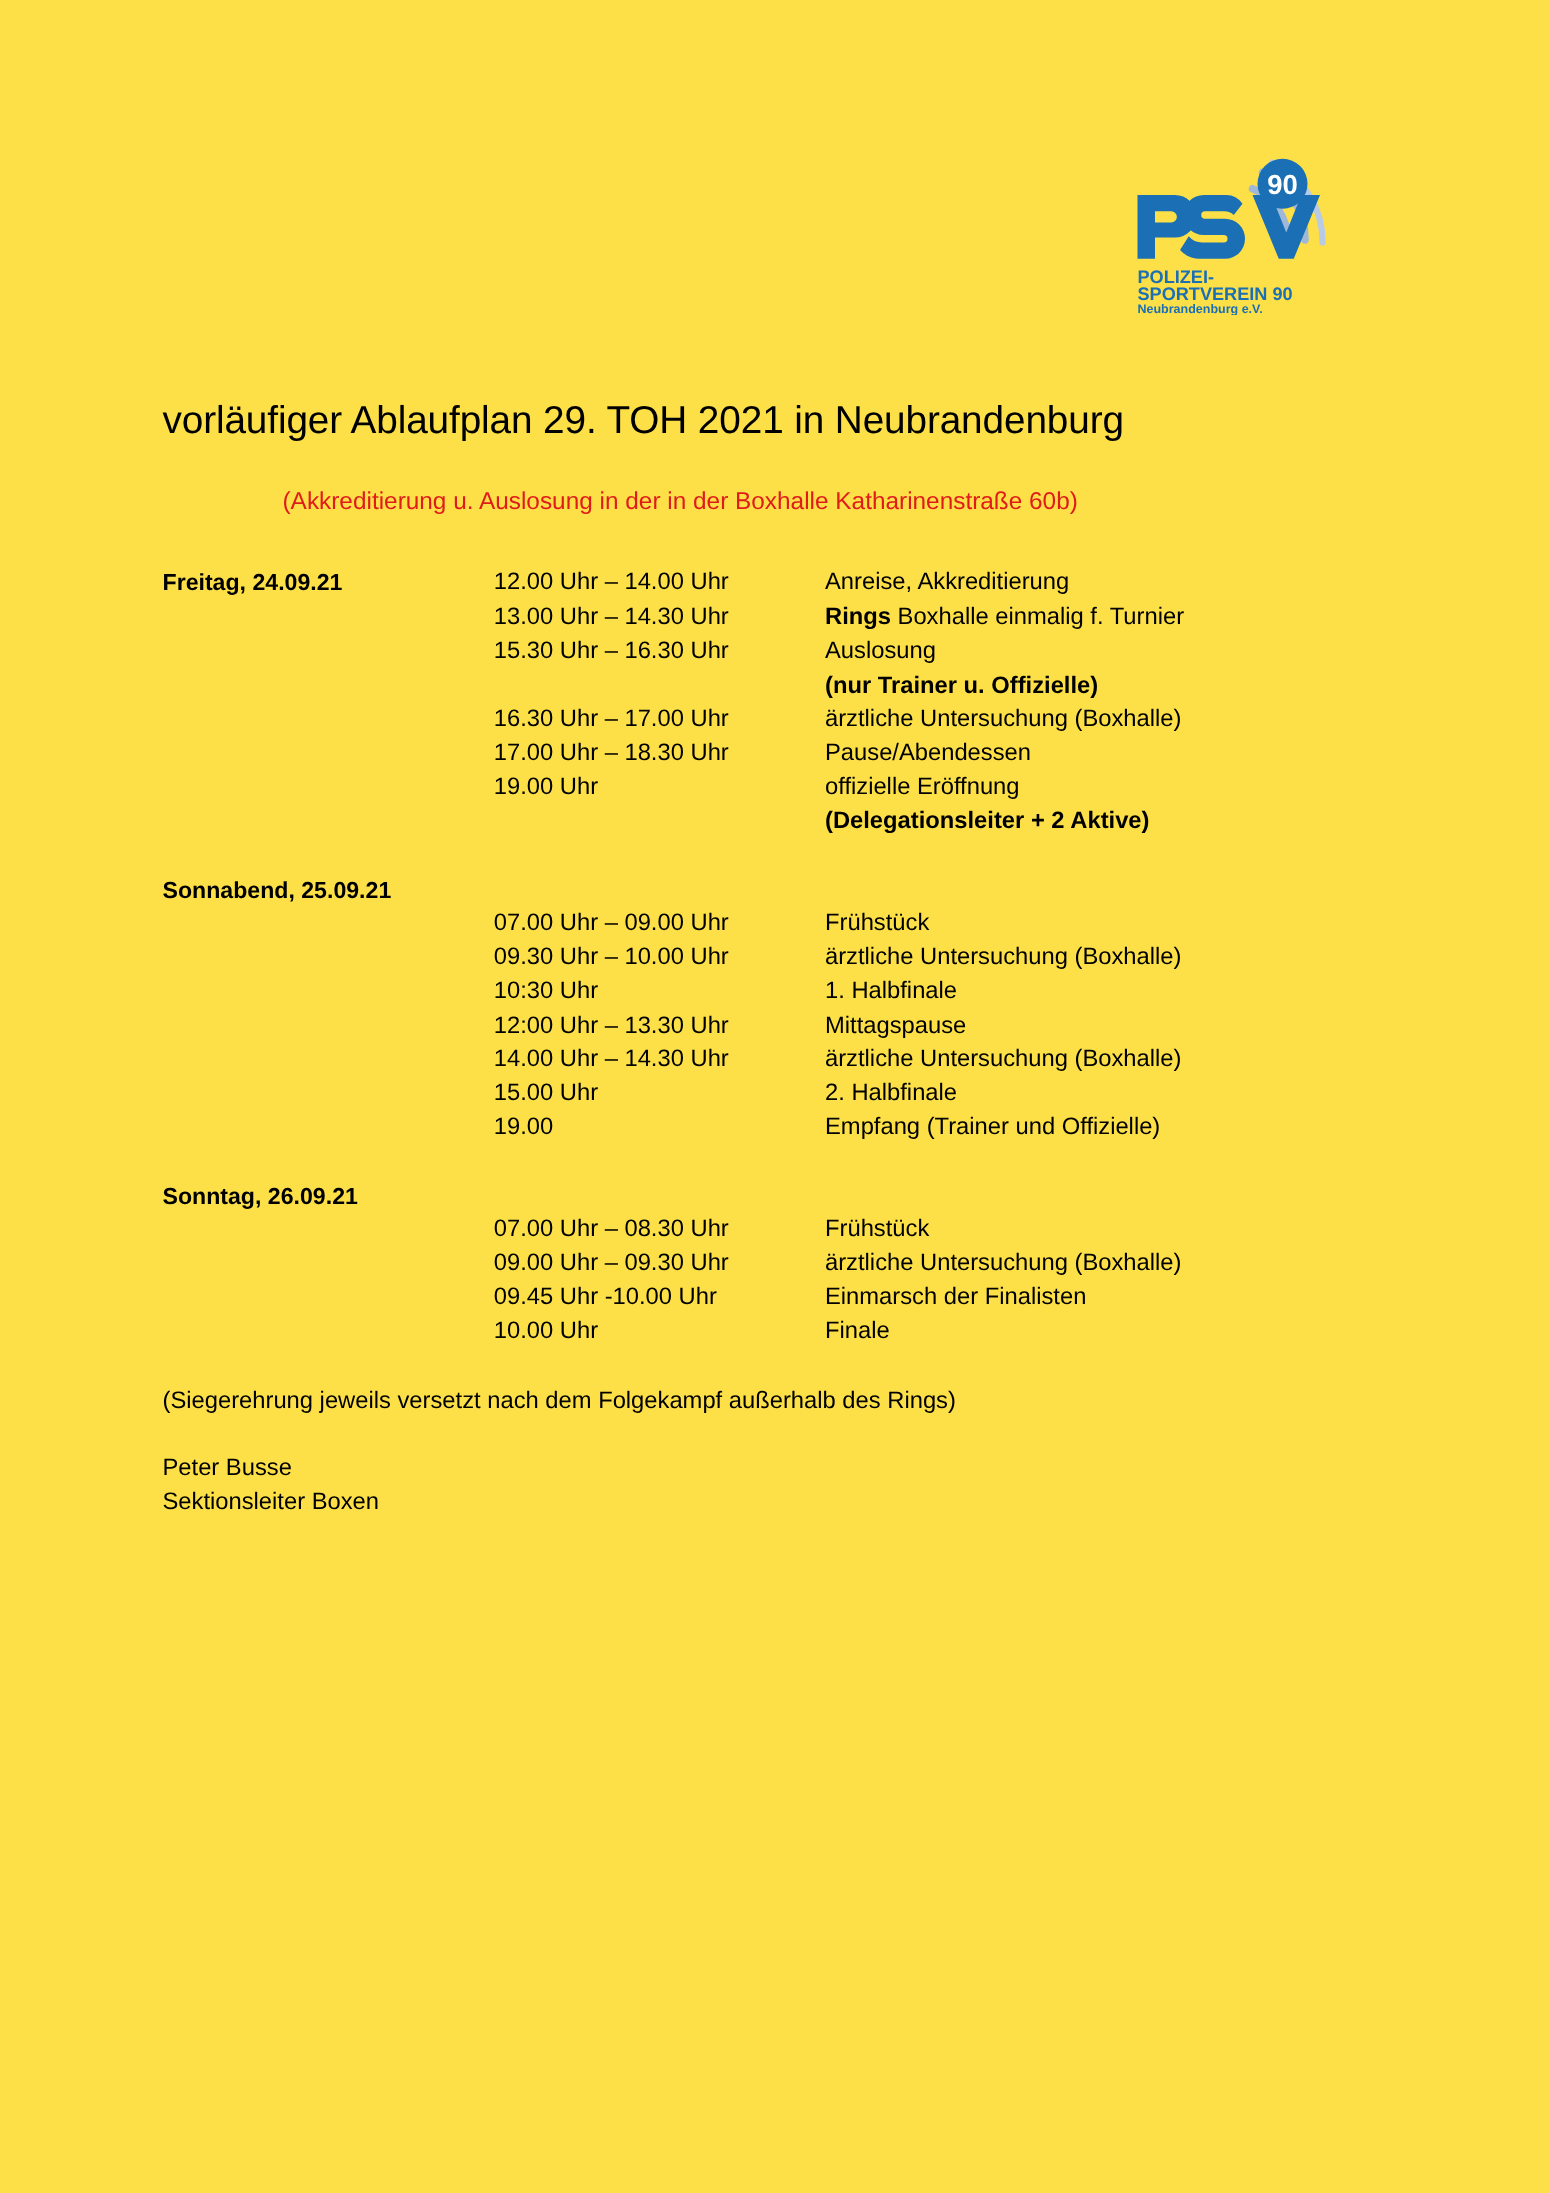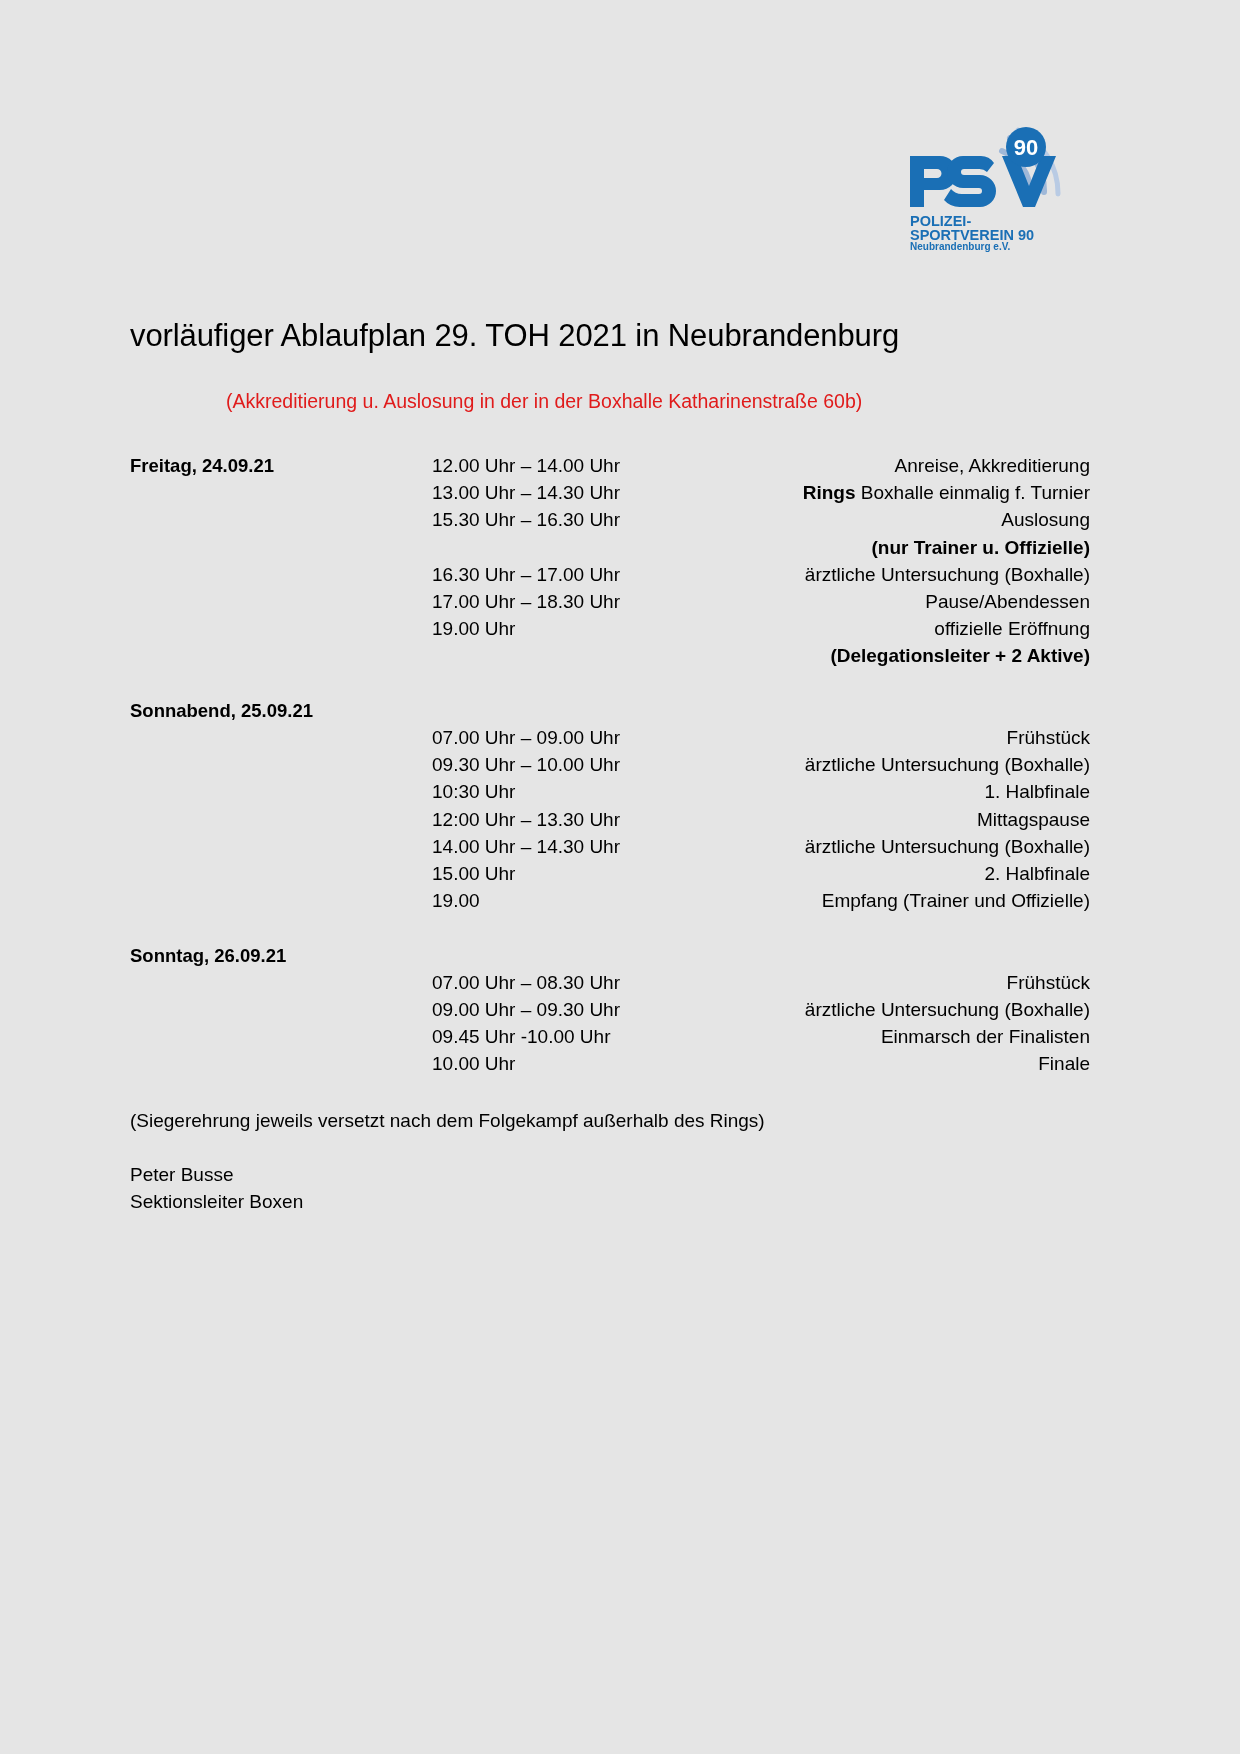--- a/index.html
+++ b/index.html
@@ -9,21 +9,21 @@
   }
   body {
     font-family: "Liberation Sans", sans-serif;
     color: #000000;
   }
   .page {
     position: relative;
     width: 1240px;
     height: 1754px;
     margin: 0 auto;
-    background: #e5e5e5;
+    background: #fde047;
     overflow: hidden;
   }
 
   
   .logo-block {
     position: absolute;
     left: 898px;
     top: 126px;
     width: 180px;
     height: 126px;
@@ -63,27 +63,26 @@
     font-size: 18.5px;
     font-weight: bold;
     line-height: 27.2px;
     white-space: nowrap;
   }
   .row {
     display: flex;
     line-height: 27.2px;
     font-size: 19px;
     white-space: nowrap;
-    gap: 37px;
   }
   .row .time {
     width: 265px;
     flex: 0 0 265px;
   }
-  .row .desc { flex: 1 1 auto; text-align: right; }
+  .row .desc { flex: 1 1 auto; }
   .bold { font-weight: bold; }
 
   
   .gap { height: 27.2px; }
 
   
   .abreise {
     position: absolute;
     left: 130px;
     top: 1080px;

